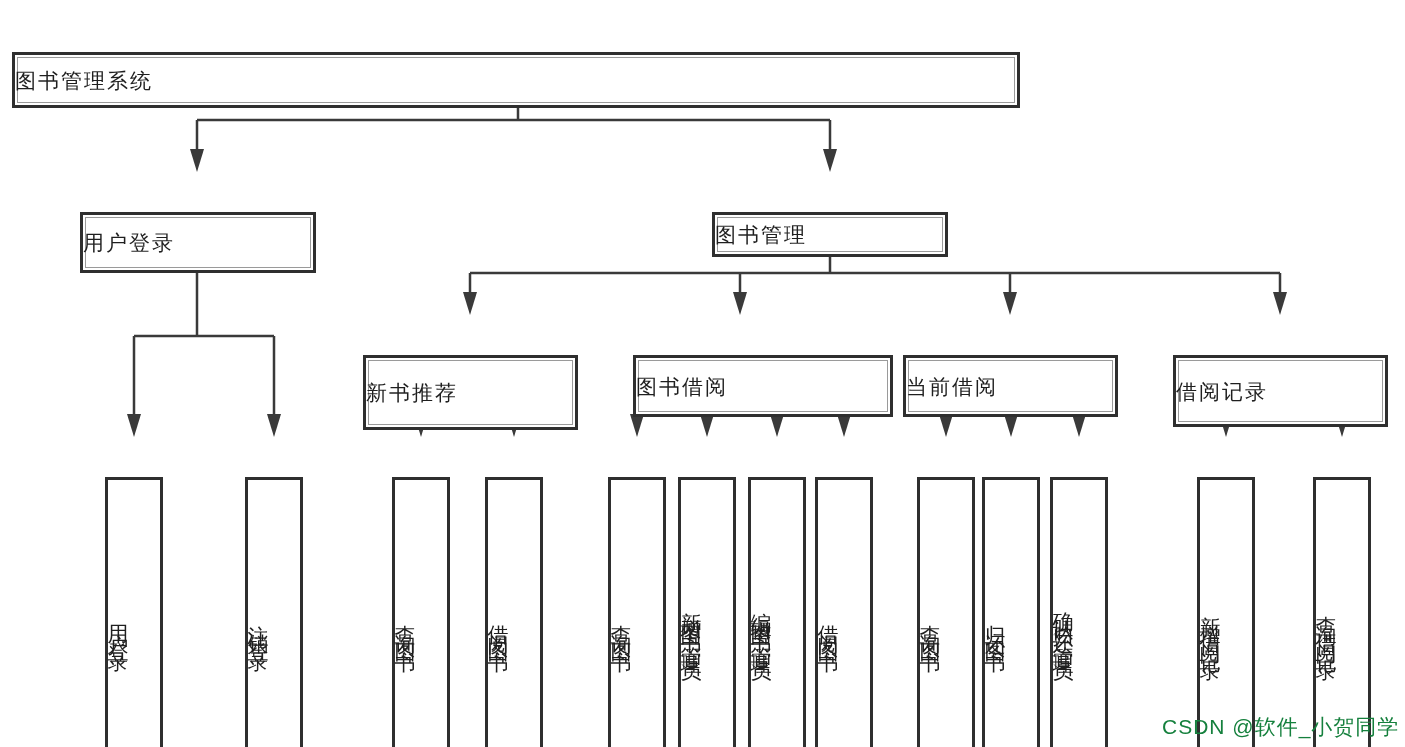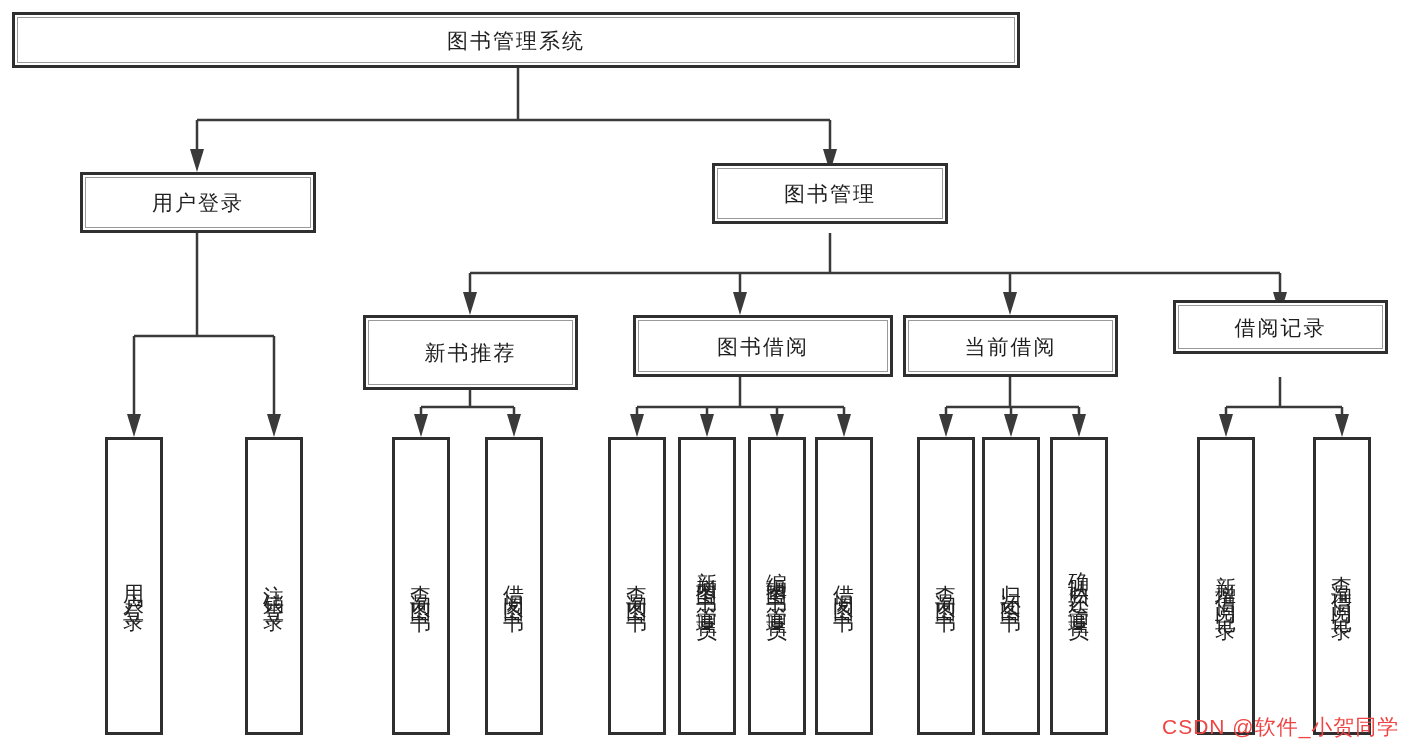--- a/index.html
+++ b/index.html
@@ -17,23 +17,23 @@
     z-index: 1;
     pointer-events: none;
   }
   .node {
     position: absolute;
     background: #ffffff;
     border: 3px solid #2f2f2f;
     box-sizing: border-box;
     display: flex;
     align-items: center;
-    justify-content: center;
     z-index: 2;
     color: #1f1f1f;
+    margin-top: 40px;
   }
   .node.h {
     box-shadow: inset 0 0 0 2px #ffffff, inset 0 0 0 3px #9a9a9a;
   }
   .node .lbl {
     font-size: 21px;
     line-height: 1;
     white-space: nowrap;
   }
   .node.h .lbl { letter-spacing: 2px; }
@@ -43,21 +43,21 @@
     letter-spacing: 9px;
     line-height: 1;
   }
   .node.v .lbl.long { letter-spacing: 7px; }
   #watermark {
     position: absolute;
     left: 1162px;
     top: 713px;
     z-index: 3;
     font-size: 21px;
-    color: #ef4444;
+    color: #15803d;
     letter-spacing: 1px;
     white-space: nowrap;
   }
 </style>
 </head>
 <body>
 
 <div id="canvas">
 
   <svg id="wires" width="1405" height="747" viewBox="0 0 1405 747" fill="#3a3a3a" stroke="#3a3a3a" stroke-width="2.5">
@@ -117,34 +117,34 @@
     </g>
   </svg>
 
   <div class="node h" style="left:12px; top:12px; width:1008px; height:56px">
     <span class="lbl">图书管理系统</span>
   </div>
 
   <div class="node h" style="left:80px; top:172px; width:236px; height:61px">
     <span class="lbl">用户登录</span>
   </div>
-  <div class="node h" style="left:712px; top:163px; width:236px; height:61px">
+  <div class="node h" style="left:712px; top:172px; width:236px; height:45px">
     <span class="lbl">图书管理</span>
   </div>
 
   <div class="node h" style="left:363px; top:315px; width:215px; height:75px">
     <span class="lbl">新书推荐</span>
   </div>
   <div class="node h" style="left:633px; top:315px; width:260px; height:62px">
     <span class="lbl">图书借阅</span>
   </div>
   <div class="node h" style="left:903px; top:315px; width:215px; height:62px">
     <span class="lbl">当前借阅</span>
   </div>
-  <div class="node h" style="left:1173px; top:300px; width:215px; height:54px">
+  <div class="node h" style="left:1173px; top:315px; width:215px; height:72px">
     <span class="lbl">借阅记录</span>
   </div>
 
   <div class="node v" style="left:105px; top:437px; width:58px; height:298px">
     <span class="lbl">用户登录</span>
   </div>
   <div class="node v" style="left:245px; top:437px; width:58px; height:298px">
     <span class="lbl">注销登录</span>
   </div>
 

